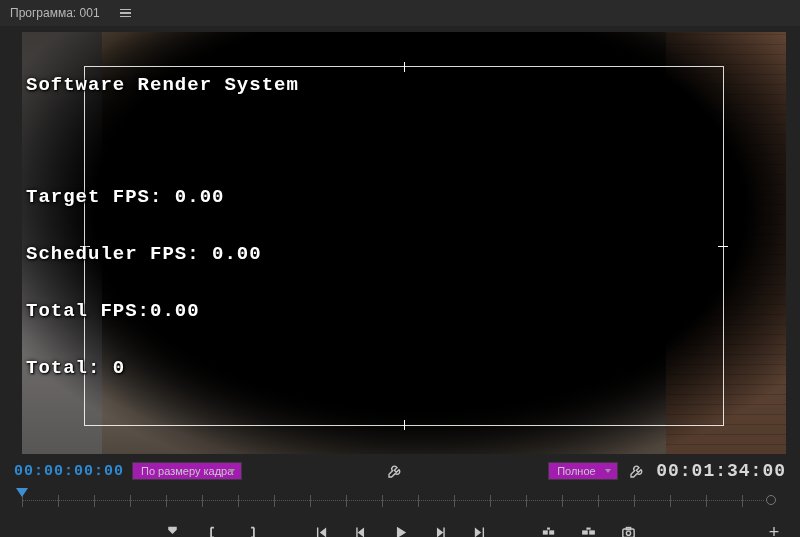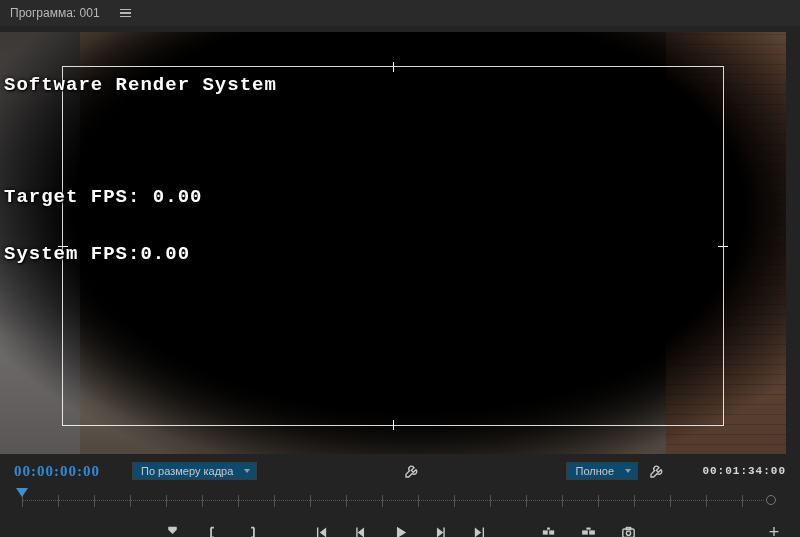--- a/index.html
+++ b/index.html
@@ -25,21 +25,21 @@
     display: inline-flex;
     flex-direction: column;
     gap: 2px;
     cursor: pointer;
   }
   .panel-header .hamburger span {
     width: 11px; height: 1.5px; background: #b8b8b8;
   }
   .monitor-wrap {
     position: relative;
-    margin: 6px 14px 0 0;
+    margin: 6px 14px 0 22px;
     height: 422px;
     background: #1a1a1a;
     overflow: hidden;
   }
   
   .video-bg {
     position: absolute; inset: 0;
     background:
       radial-gradient(ellipse at 54% 45%, #000 0%, #000 55%, rgba(0,0,0,0) 78%),
       linear-gradient(180deg, #5a4a3a 0%, #4a3c30 30%, #3a332c 52%, #7c7268 72%, #6a6056 85%, #4f463d 100%);
@@ -91,32 +91,32 @@
   .stats .blankline { height: 17px; }
   .stats .row { padding-left: 2px; }
 
   
   .ctrl-row1 {
     display:flex; align-items:center; gap:8px;
     padding: 6px 14px 0 14px;
     font-size: 12px;
   }
   .timecode-current {
-    color: #2c8bd6; font-family: Liberation Serif, serif;
+    color: #2c8bd6; font-family: Liberation Mono, monospace;
     font-size: 15px; font-weight: bold; letter-spacing: 1px;
     min-width: 110px;
   }
   .timecode-dur {
     color: #d8d8d8; font-family: "Courier New", monospace;
-    font-size: 11px; font-weight: bold; letter-spacing: 1px;
+    font-size: 18px; font-weight: bold; letter-spacing: 1px;
     min-width: 110px; text-align: right;
   }
   .dropdown {
-    background: #0c4a6e; border: 1px solid #3a3a3a;
-    color: #c8c8c8; padding: 2px 23px 2px 8px;
+    background: #a21caf; border: 1px solid #3a3a3a;
+    color: #c8c8c8; padding: 2px 8px 2px 8px;
     font-size: 11px; position: relative; cursor: pointer;
     min-width: 70px;
   }
   .dropdown .chev {
     position:absolute; right:6px; top:50%; transform: translateY(-50%);
     width:0;height:0;border-left:3px solid transparent;border-right:3px solid transparent;border-top:4px solid #999;
   }
   .spacer { flex: 1; }
   .icon-btn {
     width: 22px; height: 22px; display:inline-flex; align-items:center; justify-content:center;
@@ -183,21 +183,23 @@
     <div class="safe-tick tick-top"></div>
     <div class="safe-tick tick-bot"></div>
     <div class="safe-tick tick-left"></div>
     <div class="safe-tick tick-right"></div>
   </div>
 
   <div class="stats">
     <div class="row">Software Render System</div>
     <div class="blankline"></div>
     <div class="row"><span>Target FPS:</span> <span>0.00</span></div>
-    <div class="row"><span>System FPS:</span><span>0.00</span></div>
+    <div class="row"><span>Scheduler FPS:</span> <span>0.00</span></div>
+    <div class="row"><span>Total FPS:</span><span>0.00</span></div>
+    <div class="row"><span>Total:</span> <span>0</span></div>
     
     
     
     
     
     
   </div>
 </div>
 
 <div class="ctrl-row1">

